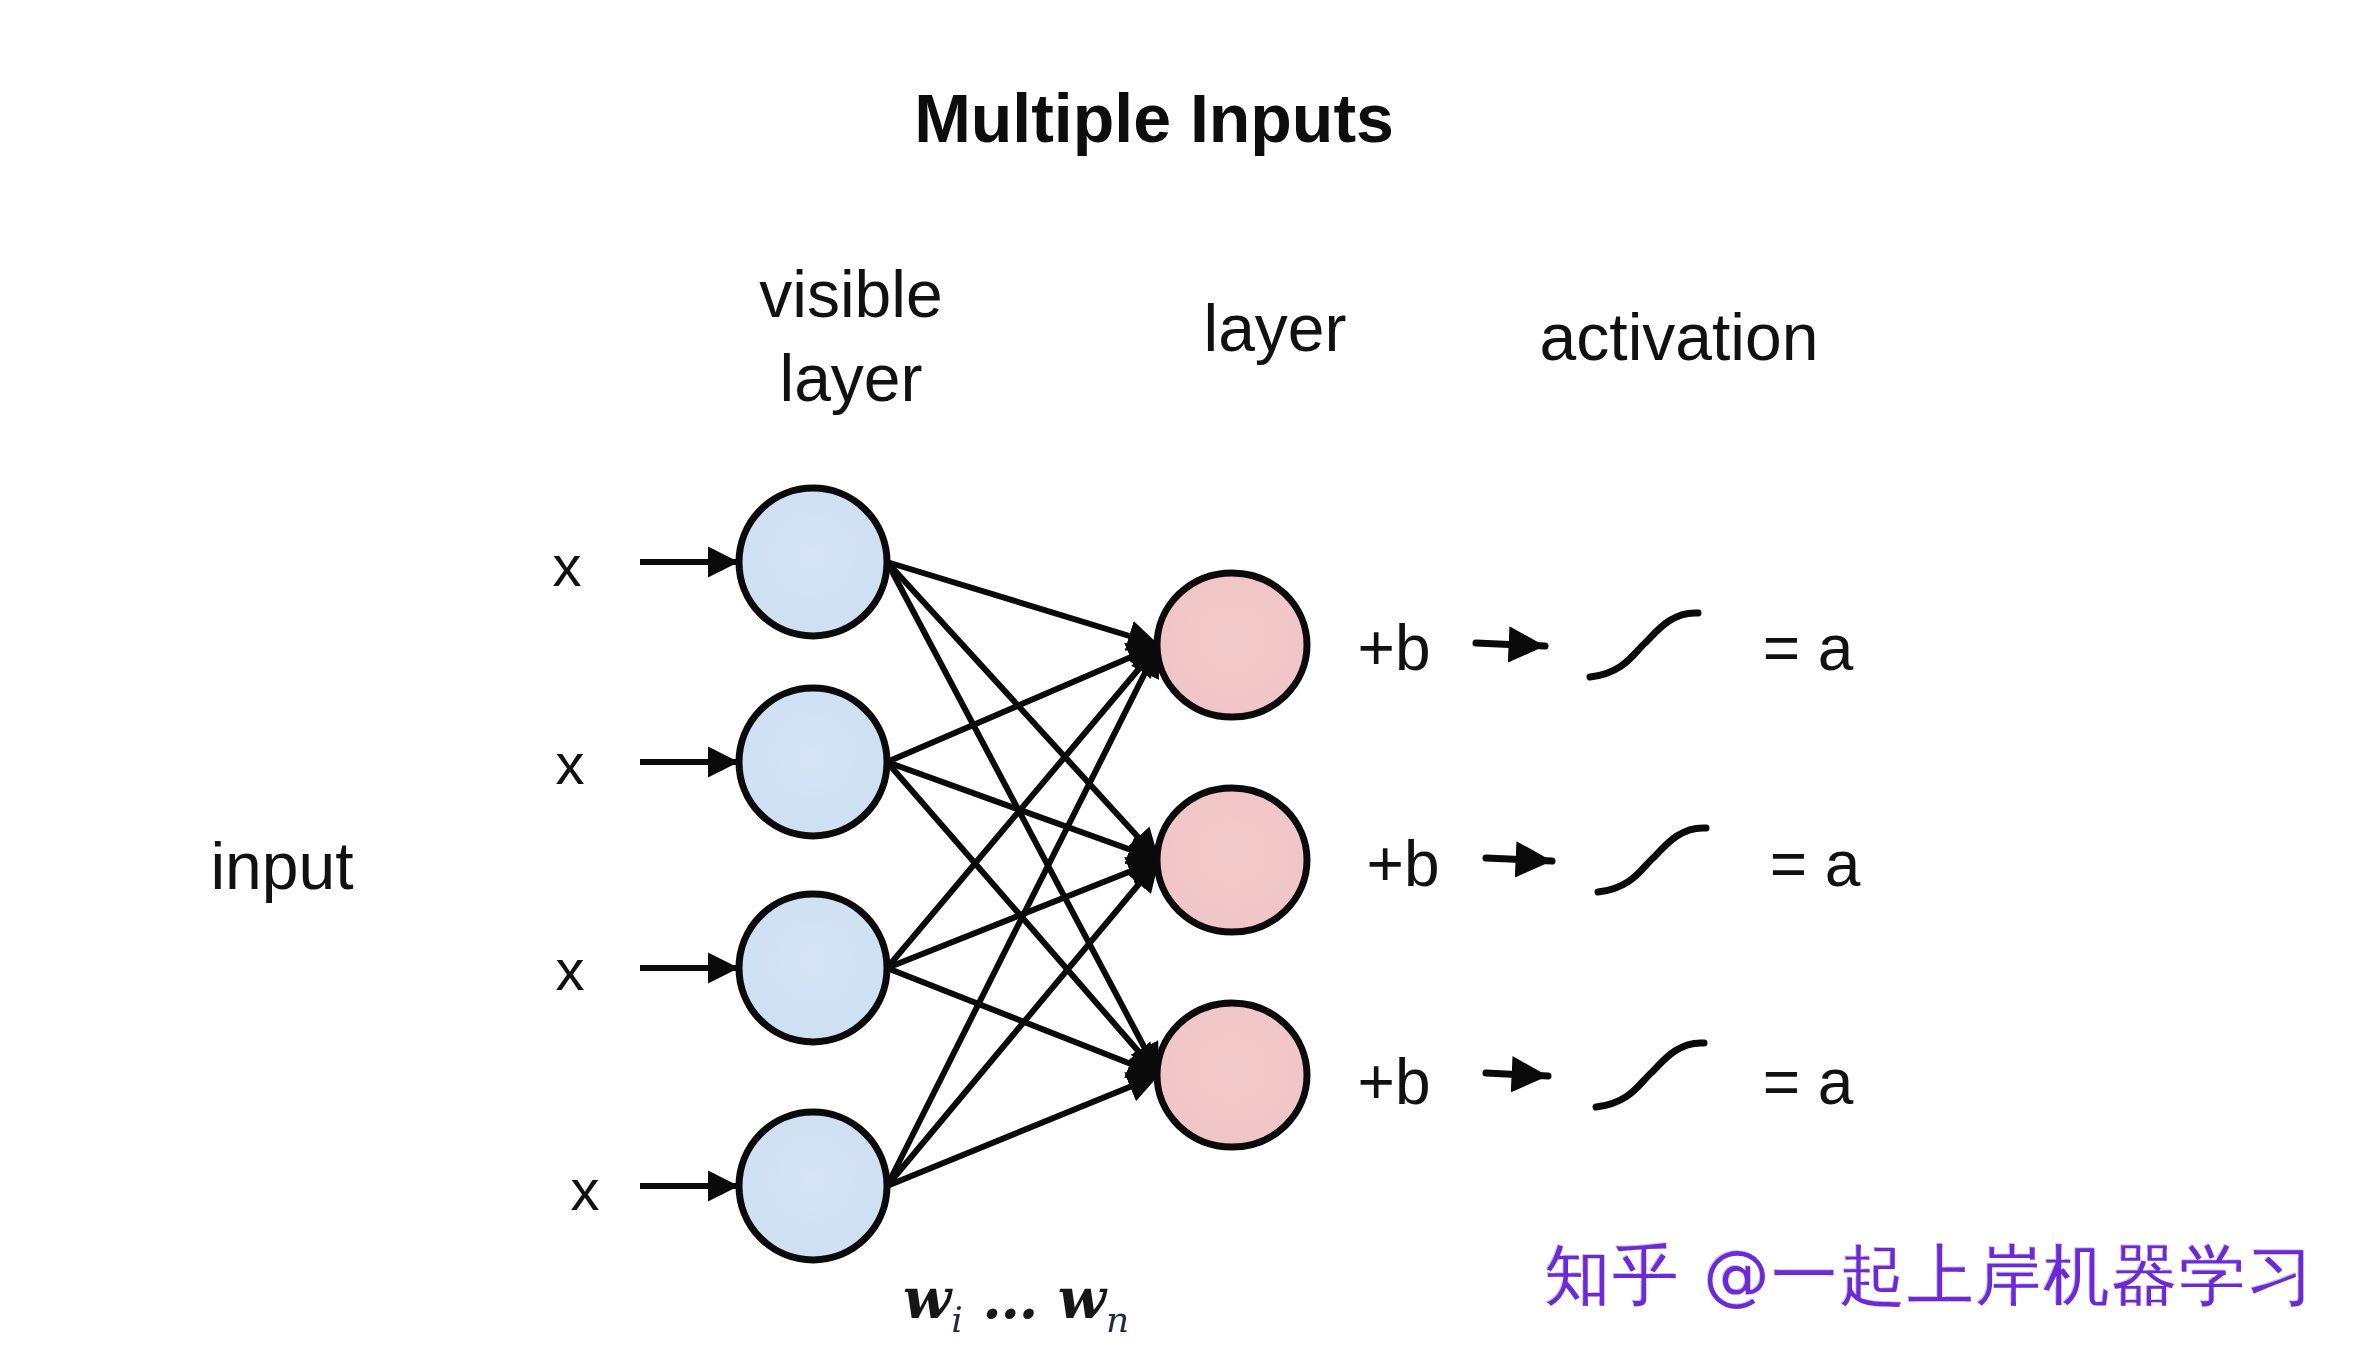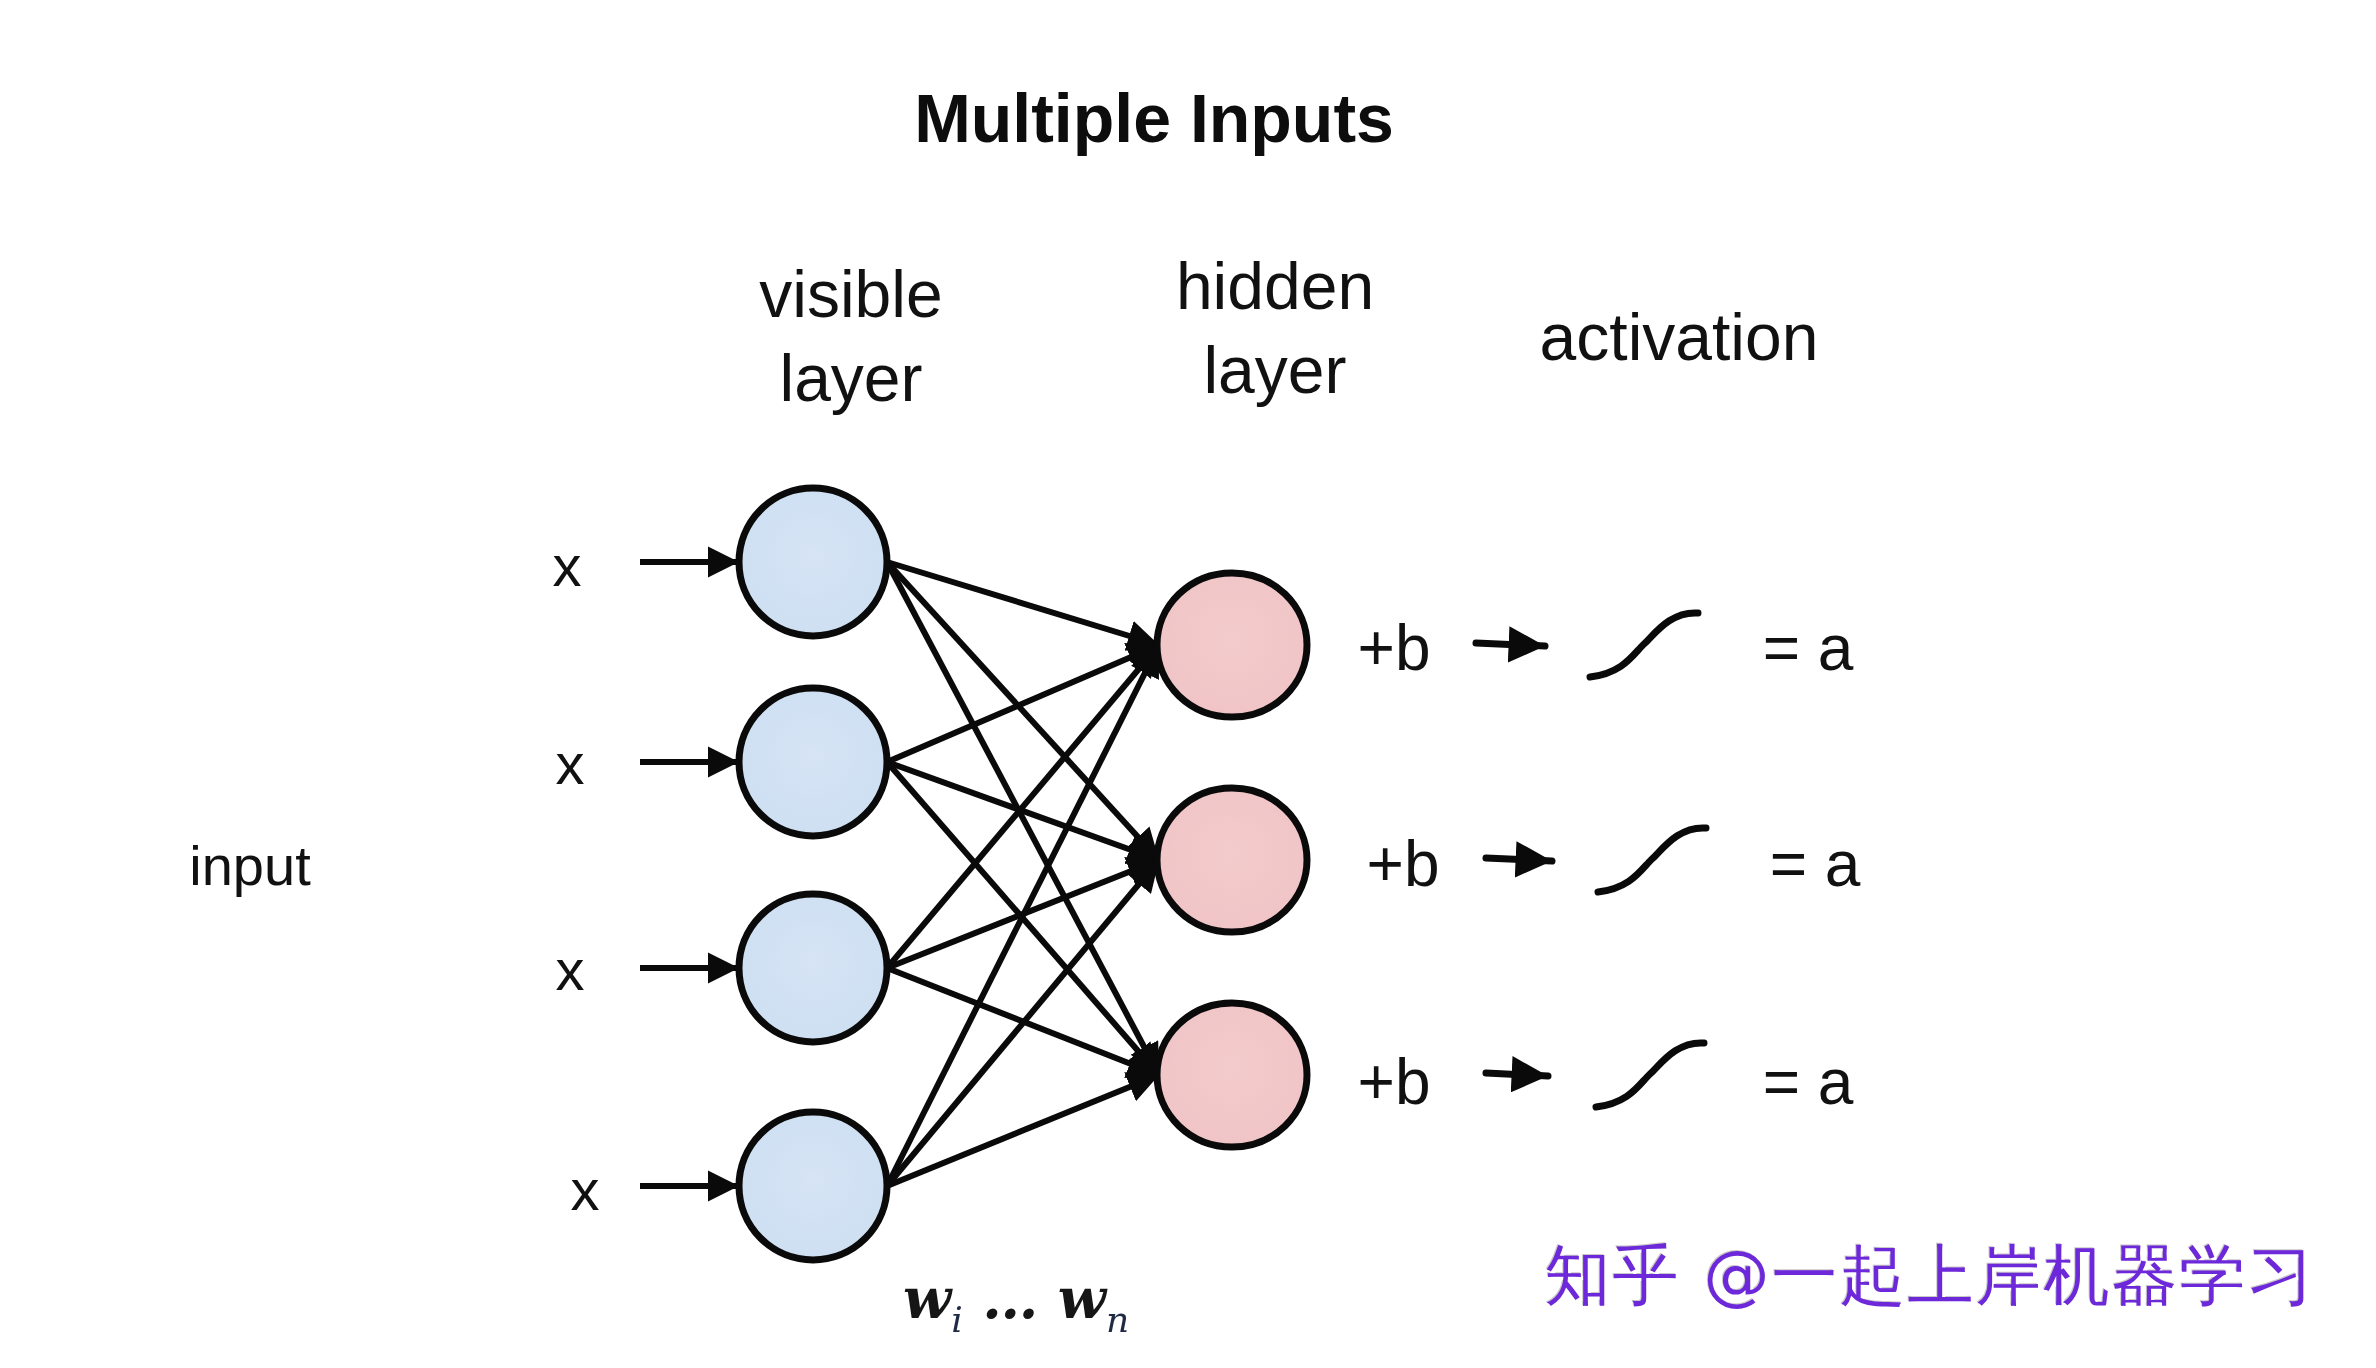--- a/index.html
+++ b/index.html
@@ -3,21 +3,21 @@
 <meta charset="utf-8">
 <style>
   html, body { margin: 0; padding: 0; background: #ffffff; }
   body { width: 2376px; height: 1368px; position: relative; overflow: hidden; font-family: "Liberation Sans", sans-serif; color: #111; }
   #canvas { position: absolute; left: 0; top: 0; width: 2376px; height: 1368px; }
   .label { position: absolute; transform: translate(-50%, -50%); white-space: nowrap; line-height: 1; }
   .title { font-weight: bold; font-size: 68px; color: #0d0d0d; }
   .head { font-size: 66px; text-align: center; line-height: 84px; margin-left: 43px; }
   .xlab { font-size: 58px; }
   .plusb, .eqa { font-size: 64px; }
-  .input-lab { font-size: 56px; }
+  .input-lab { font-size: 66px; margin-left: 32px; }
   .weights { font-family: "DejaVu Serif", serif; font-style: italic; font-weight: bold; font-size: 56px; color: #161616; }
   .weights sub { font-size: 36px; font-weight: normal; vertical-align: -14px; color: #1f2a44; }
   .watermark { font-family: "DejaVu Sans", sans-serif; font-size: 66px; color: #6d28d9; letter-spacing: 2px;
                text-shadow: 3px 3px 0 #ffffff, -1px -1px 0 #c8c8c8; }
 </style>
 </head>
 <body>
 
 <svg id="canvas" xmlns="http://www.w3.org/2000/svg" width="2376" height="1368" viewBox="0 0 2376 1368">
   <defs>
@@ -76,21 +76,20 @@
     </g>
 </svg>
 
 <div class="label title" style="left:1154px; top:118px;">Multiple Inputs</div>
 
 <div class="label head" style="left:808px; top:336px;">
   <div>visible</div>
   <div>layer</div>
 </div>
 <div class="label head" style="left:1232px; top:328px;">
-  <div>hidden</div>
   <div>layer</div>
 </div>
 <div class="label head" style="left:1636px; top:337px;">
   <div>activation</div>
 </div>
 
 <div class="label input-lab" style="left:250px; top:866px;">input</div>
 
 <div class="label xlab" style="left:567px; top:566px;">x</div>
 <div class="label xlab" style="left:570px; top:764px;">x</div>

